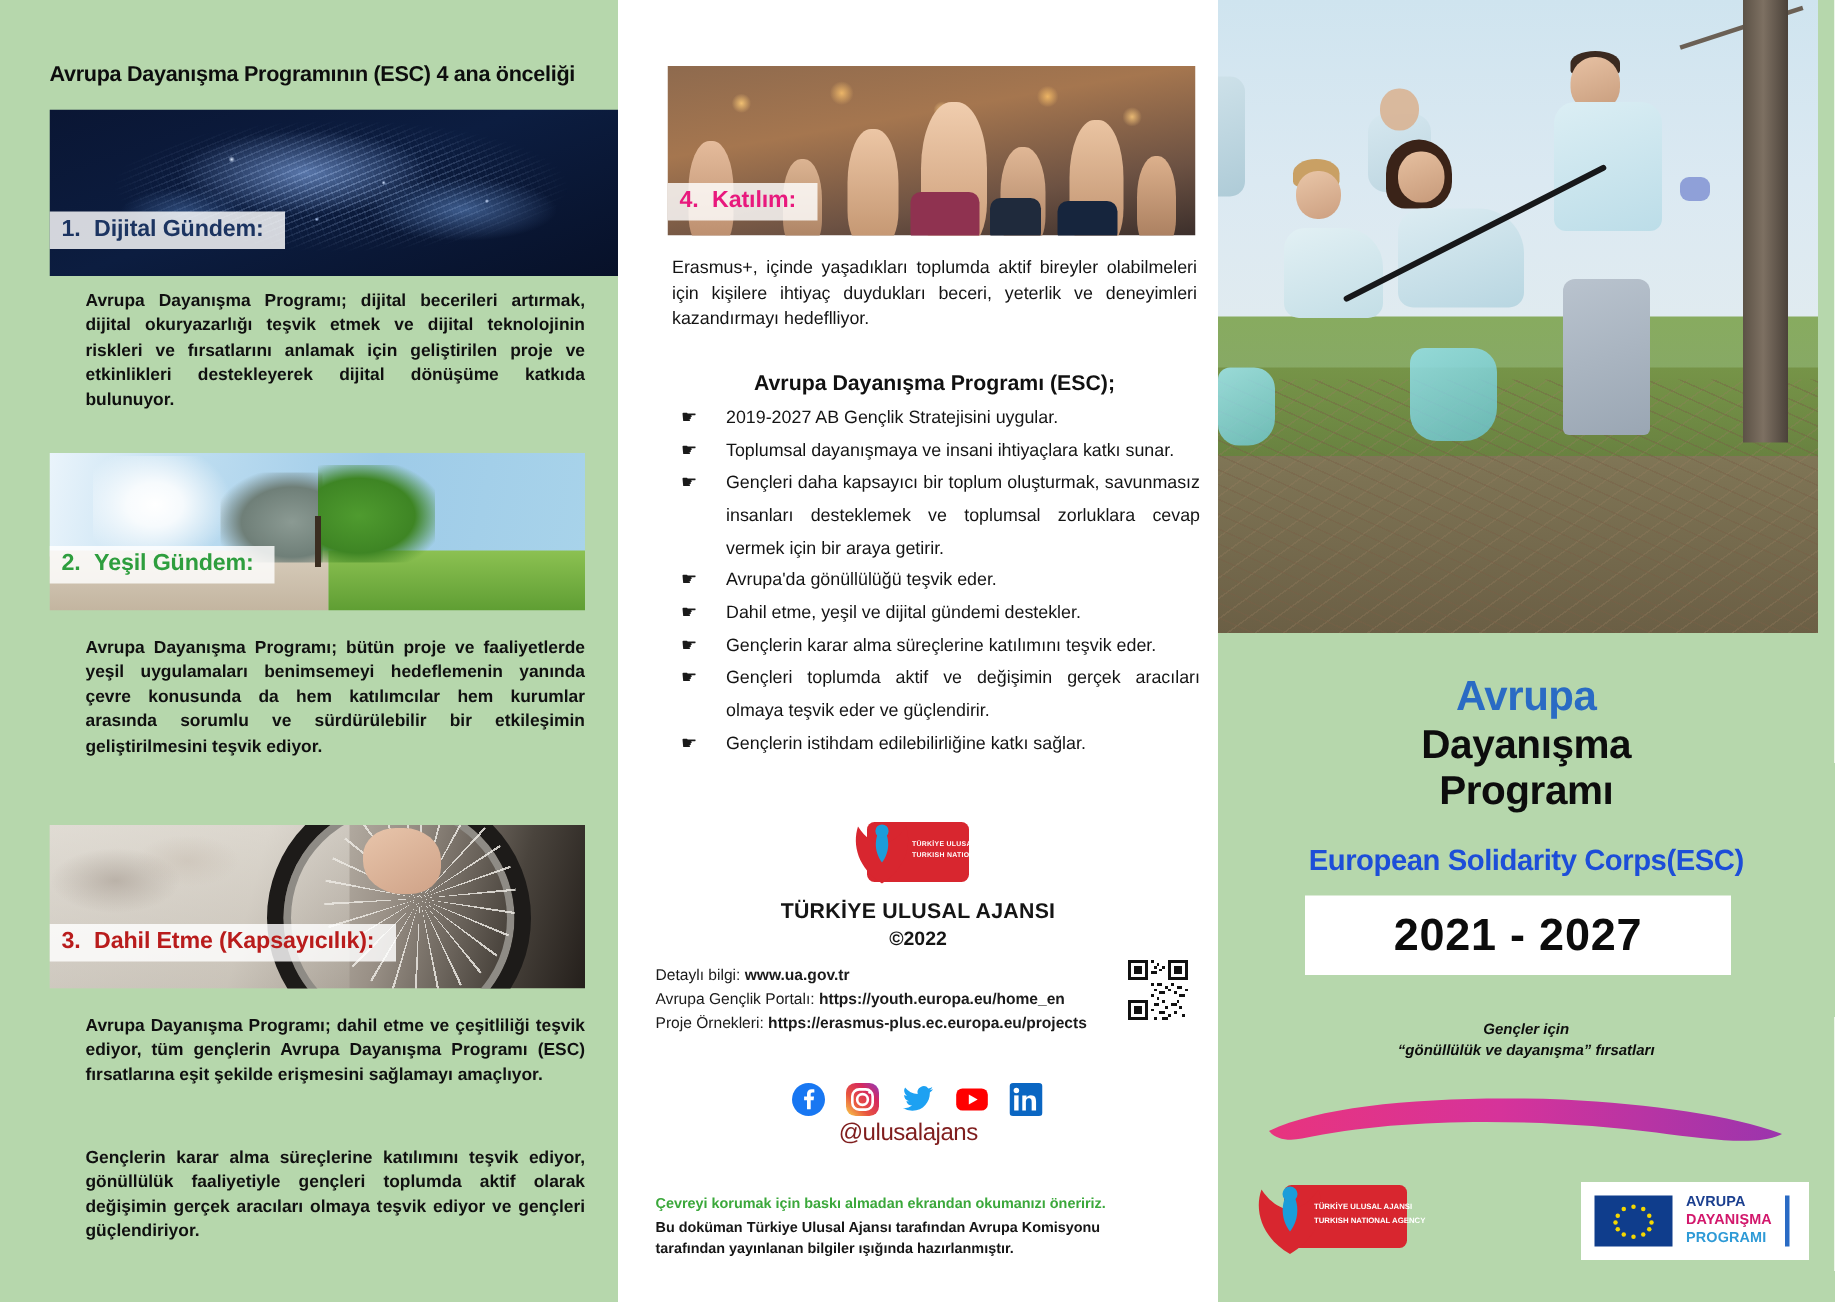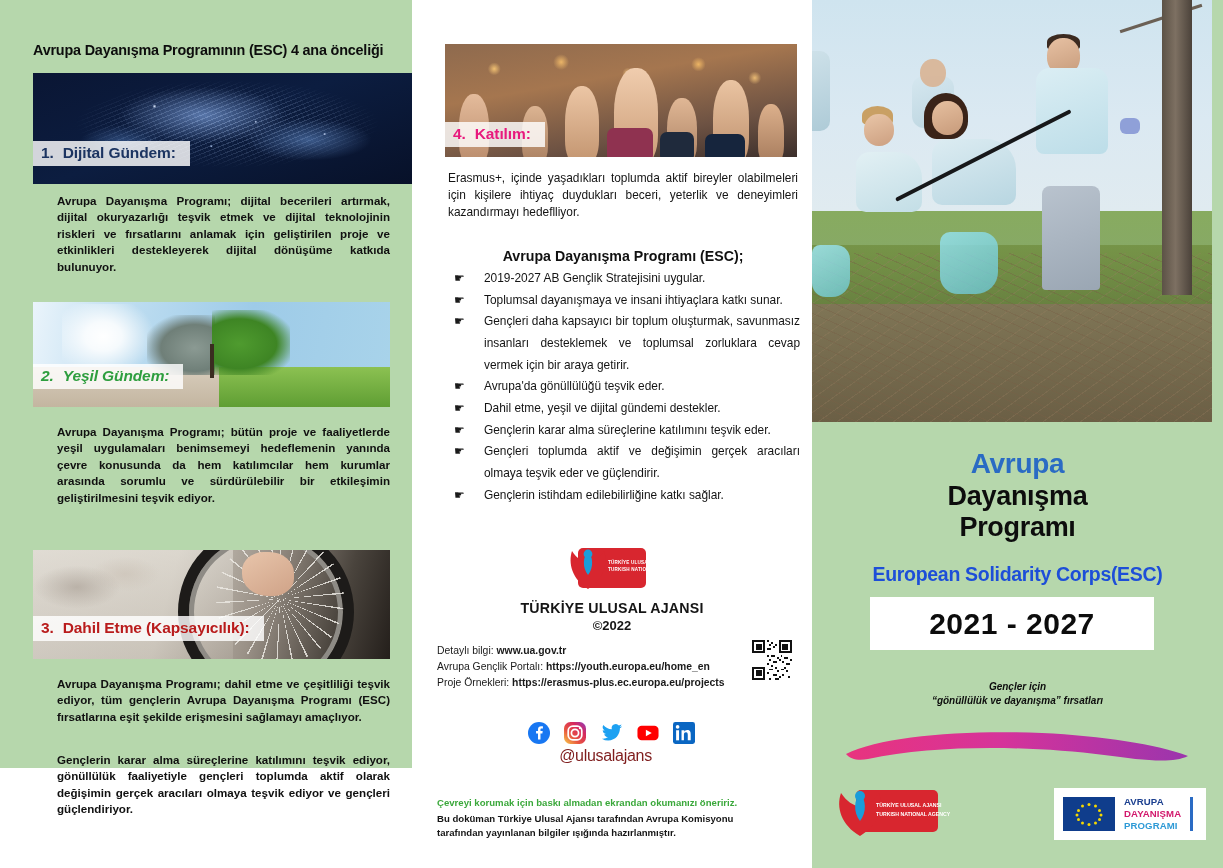--- a/index.html
+++ b/index.html
@@ -17,21 +17,21 @@
     position: relative;
     width: 1223px;
     height: 868px;
     display: flex;
     background: #ffffff;
   }
 
   
   .panel-left {
     width: 412px;
-    height: 768px;
+    height: 868px;
     background: #b6d7ac;
     position: relative;
     box-sizing: border-box;
     padding: 0;
     flex: 0 0 412px;
   }
   .panel-mid {
     width: 400px;
     height: 868px;
     background: #ffffff;
@@ -87,21 +87,21 @@
   .body-text {
     position: absolute;
     left: 57px;
     width: 333px;
     font-size: 11.6px;
     line-height: 1.42;
     color: #101010;
     text-align: justify;
     font-weight: 600;
   }
-  .body-text + .body-text { margin-top: 4px; }
+  .body-text + .body-text { margin-top: 16px; }
 
   
   #photo1 { top: 73px; height: 111px; padding-left: 48px; }
   .p1-bg {
     position: absolute; inset: 0;
     background:
       radial-gradient(ellipse 120px 40px at 42% 38%, rgba(150,190,255,0.55), rgba(150,190,255,0) 70%),
       radial-gradient(ellipse 90px 30px at 68% 60%, rgba(120,170,240,0.45), rgba(120,170,240,0) 70%),
       radial-gradient(ellipse 60px 24px at 22% 62%, rgba(110,160,230,0.35), rgba(110,160,230,0) 70%),
       linear-gradient(160deg, #0a1634 0%, #0c1d40 45%, #071027 100%);
@@ -152,21 +152,21 @@
   .p2-crown-l {
     position: absolute; left: 32%; top: 12%;
     width: 19%; height: 58%;
     background: radial-gradient(ellipse at 70% 55%, #8b9a93 0%, #6f7f78 50%, rgba(120,135,128,0) 78%);
   }
   .p2-crown-r {
     position: absolute; left: 50%; top: 8%;
     width: 22%; height: 62%;
     background: radial-gradient(ellipse at 35% 52%, #4f9b2f 0%, #3e8524 52%, rgba(70,140,40,0) 80%);
   }
-  #label2 { color: #2e9e3e; font-style: italic; }
+  #label2 { color: #2e9e3e; }
   #text2 { top: 424px; }
 
   
   #photo3 { top: 550px; height: 109px; }
   .p3-bg {
     position: absolute; inset: 0;
     background: linear-gradient(105deg, #d9d4cc 0%, #cfc9bf 38%, #9a9187 62%, #4a443d 84%, #241f1b 100%);
   }
   .p3-blur {
     position: absolute; left: 0; top: 0; width: 56%; height: 100%;

